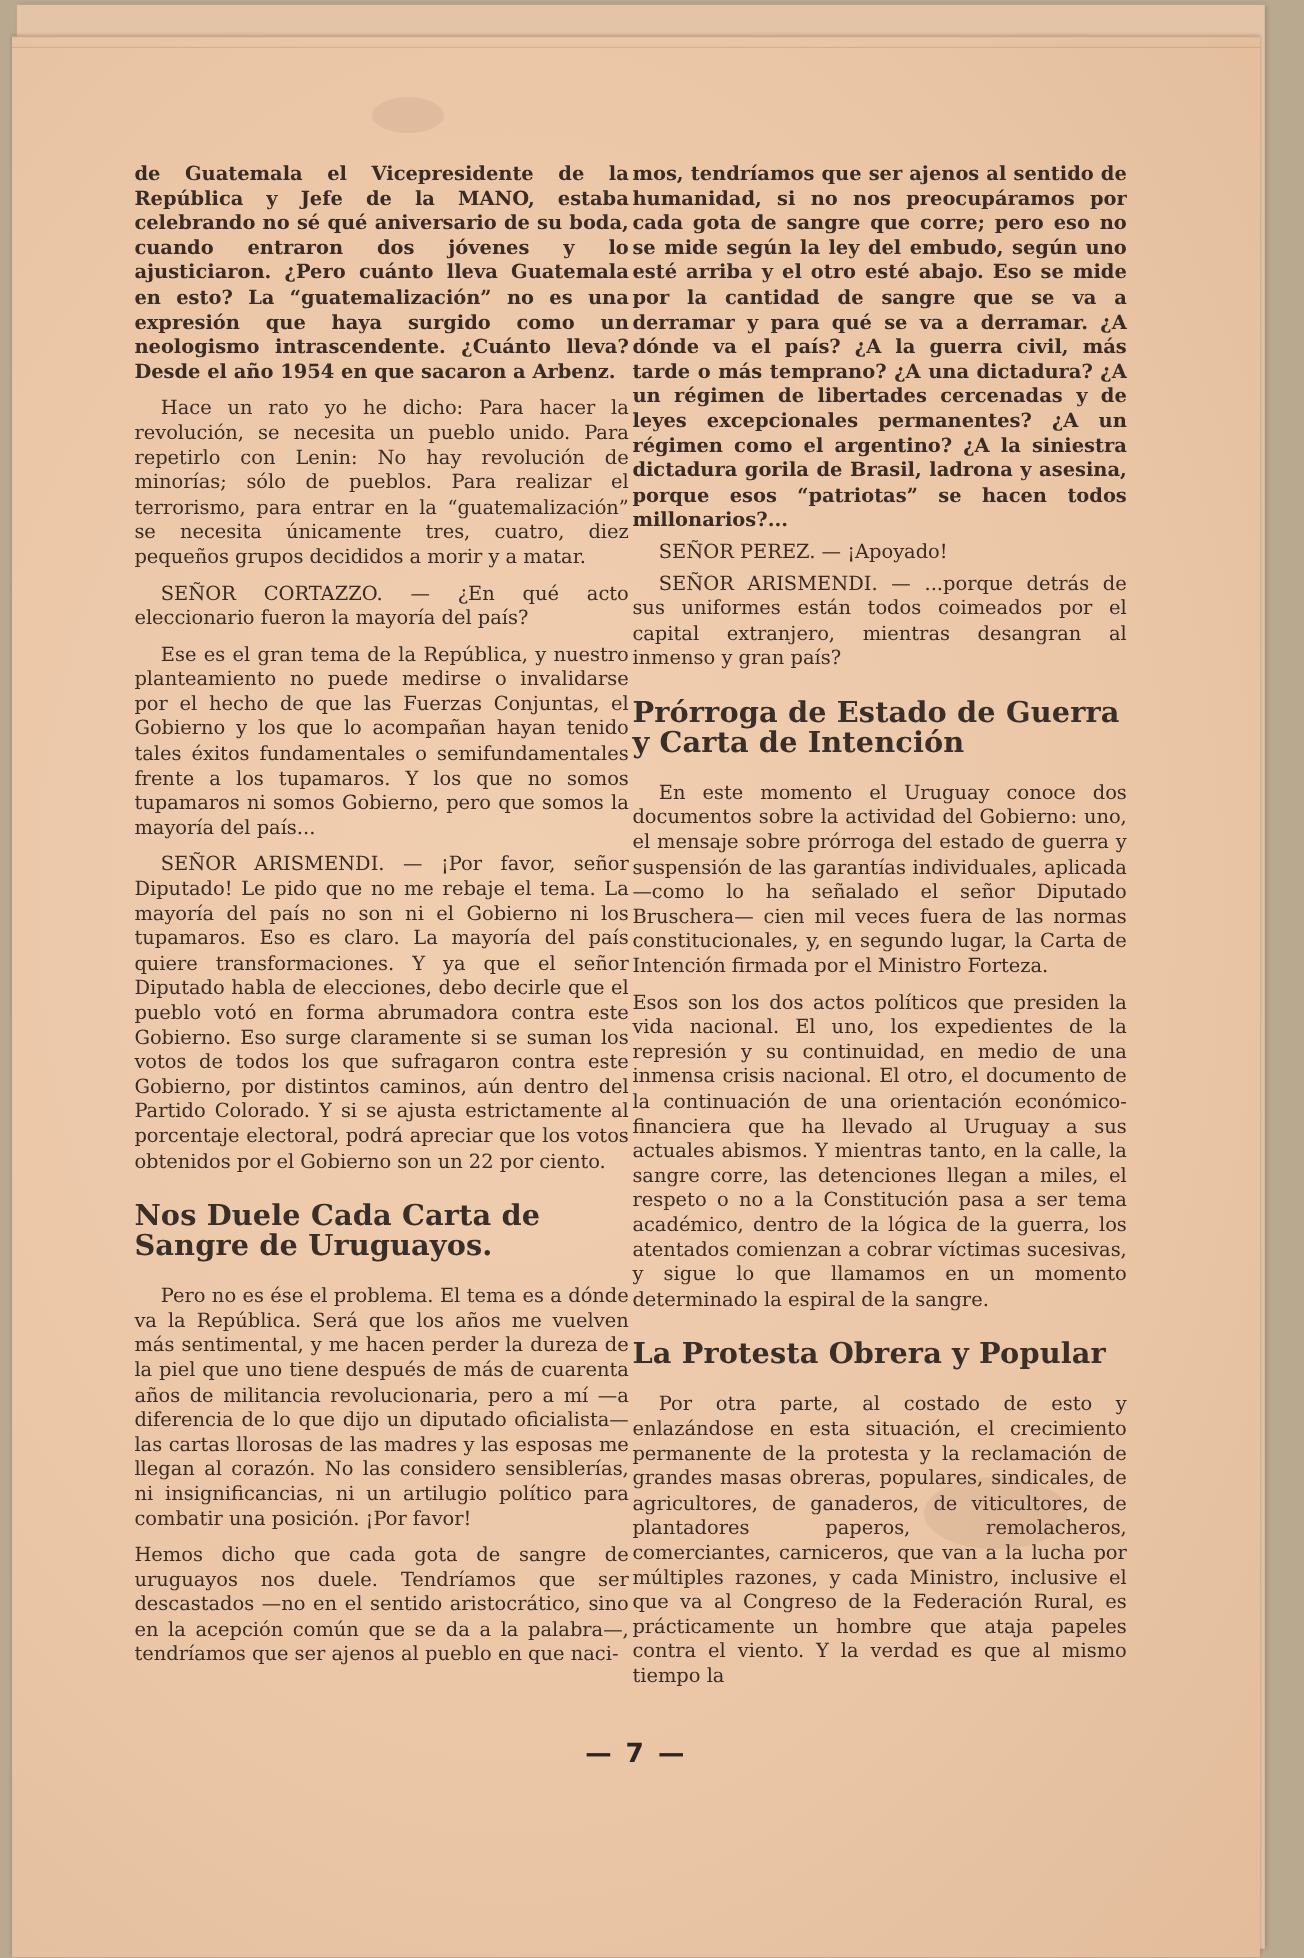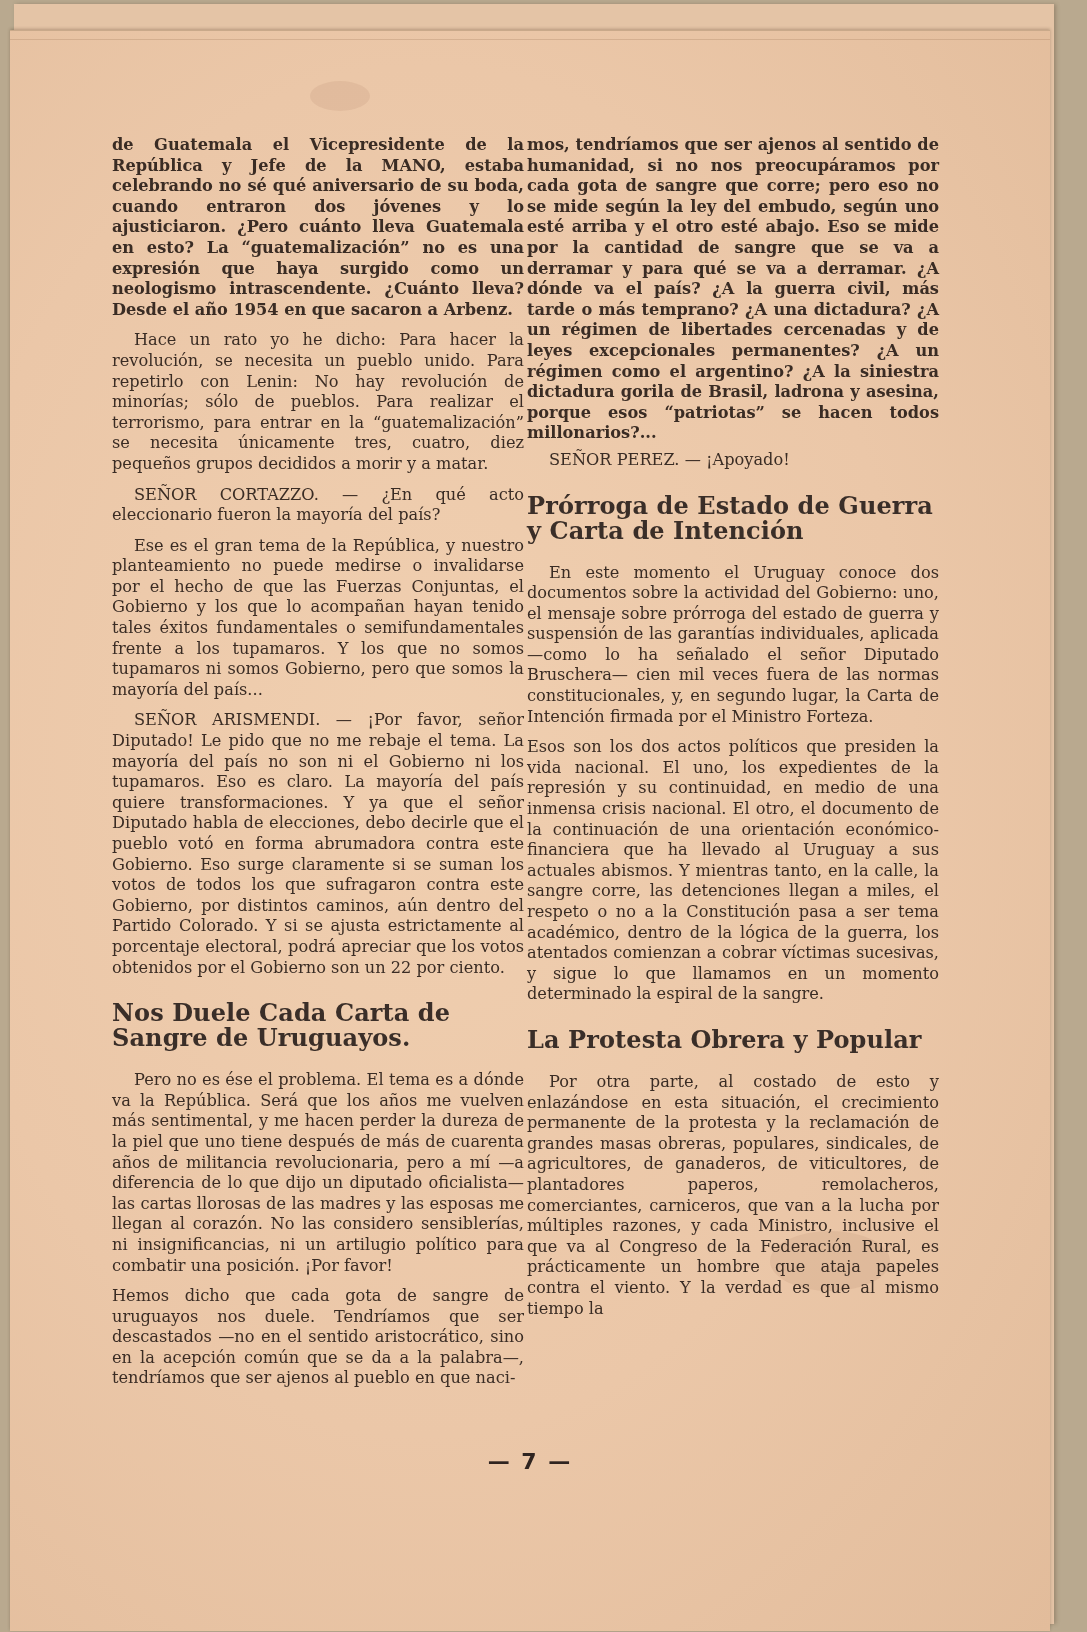--- a/index.html
+++ b/index.html
@@ -104,20 +104,21 @@
       <p class="para ">SEÑOR CORTAZZO. — ¿En qué acto eleccionario fueron la mayoría del país?</p>
       <p class="para ">Ese es el gran tema de la República, y nuestro planteamiento no puede medirse o invalidarse por el hecho de que las Fuerzas Conjuntas, el Gobierno y los que lo acompañan hayan tenido tales éxitos fundamentales o semifundamentales frente a los tupamaros. Y los que no somos tupamaros ni somos Gobierno, pero que somos la mayoría del país...</p>
       <p class="para ">SEÑOR ARISMENDI. — ¡Por favor, señor Diputado! Le pido que no me rebaje el tema. La mayoría del país no son ni el Gobierno ni los tupamaros. Eso es claro. La mayoría del país quiere transformaciones. Y ya que el señor Diputado habla de elecciones, debo decirle que el pueblo votó en forma abrumadora contra este Gobierno. Eso surge claramente si se suman los votos de todos los que sufragaron contra este Gobierno, por distintos caminos, aún dentro del Partido Colorado. Y si se ajusta estrictamente al porcentaje electoral, podrá apreciar que los votos obtenidos por el Gobierno son un 22 por ciento.</p>
       <h2 class="heading">Nos Duele Cada Carta de Sangre de Uruguayos.</h2>
       <p class="para ">Pero no es ése el problema. El tema es a dónde va la República. Será que los años me vuelven más sentimental, y me hacen perder la dureza de la piel que uno tiene después de más de cuarenta años de militancia revolucionaria, pero a mí —a diferencia de lo que dijo un diputado oficialista— las cartas llorosas de las madres y las esposas me llegan al corazón. No las considero sensiblerías, ni insignificancias, ni un artilugio político para combatir una posición. ¡Por favor!</p>
       <p class="para noindent">Hemos dicho que cada gota de sangre de uruguayos nos duele. Tendríamos que ser descastados —no en el sentido aristocrático, sino en la acepción común que se da a la palabra—, tendríamos que ser ajenos al pueblo en que naci-</p>
     </div>
   <div class="column col-right" id="col-right">
       <p class="para bold noindent tight">mos, tendríamos que ser ajenos al sentido de humanidad, si no nos preocupáramos por cada gota de sangre que corre; pero eso no se mide según la ley del embudo, según uno esté arriba y el otro esté abajo. Eso se mide por la cantidad de sangre que se va a derramar y para qué se va a derramar. ¿A dónde va el país? ¿A la guerra civil, más tarde o más temprano? ¿A una dictadura? ¿A un régimen de libertades cercenadas y de leyes excepcionales permanentes? ¿A un régimen como el argentino? ¿A la siniestra dictadura gorila de Brasil, ladrona y asesina, porque esos “patriotas” se hacen todos millonarios?...</p>
       <p class="para tight">SEÑOR PEREZ. — ¡Apoyado!</p>
+      <p class="para ">SEÑOR ARISMENDI. — ...porque detrás de sus uniformes están todos coimeados por el capital extranjero, mientras desangran al inmenso y gran país?</p>
       <h2 class="heading">Prórroga de Estado de Guerra y Carta de Intención</h2>
       <p class="para ">En este momento el Uruguay conoce dos documentos sobre la actividad del Gobierno: uno, el mensaje sobre prórroga del estado de guerra y suspensión de las garantías individuales, aplicada —como lo ha señalado el señor Diputado Bruschera— cien mil veces fuera de las normas constitucionales, y, en segundo lugar, la Carta de Intención firmada por el Ministro Forteza.</p>
       <p class="para noindent">Esos son los dos actos políticos que presiden la vida nacional. El uno, los expedientes de la represión y su continuidad, en medio de una inmensa crisis nacional. El otro, el documento de la continuación de una orientación económico-financiera que ha llevado al Uruguay a sus actuales abismos. Y mientras tanto, en la calle, la sangre corre, las detenciones llegan a miles, el respeto o no a la Constitución pasa a ser tema académico, dentro de la lógica de la guerra, los atentados comienzan a cobrar víctimas sucesivas, y sigue lo que llamamos en un momento determinado la espiral de la sangre.</p>
       <h2 class="heading">La Protesta Obrera y Popular</h2>
       <p class="para ">Por otra parte, al costado de esto y enlazándose en esta situación, el crecimiento permanente de la protesta y la reclamación de grandes masas obreras, populares, sindicales, de agricultores, de ganaderos, de viticultores, de plantadores paperos, remolacheros, comerciantes, carniceros, que van a la lucha por múltiples razones, y cada Ministro, inclusive el que va al Congreso de la Federación Rural, es prácticamente un hombre que ataja papeles contra el viento. Y la verdad es que al mismo tiempo la</p>
     </div>
 
   <div class="footer">— 7 —</div>
 </div>
 

